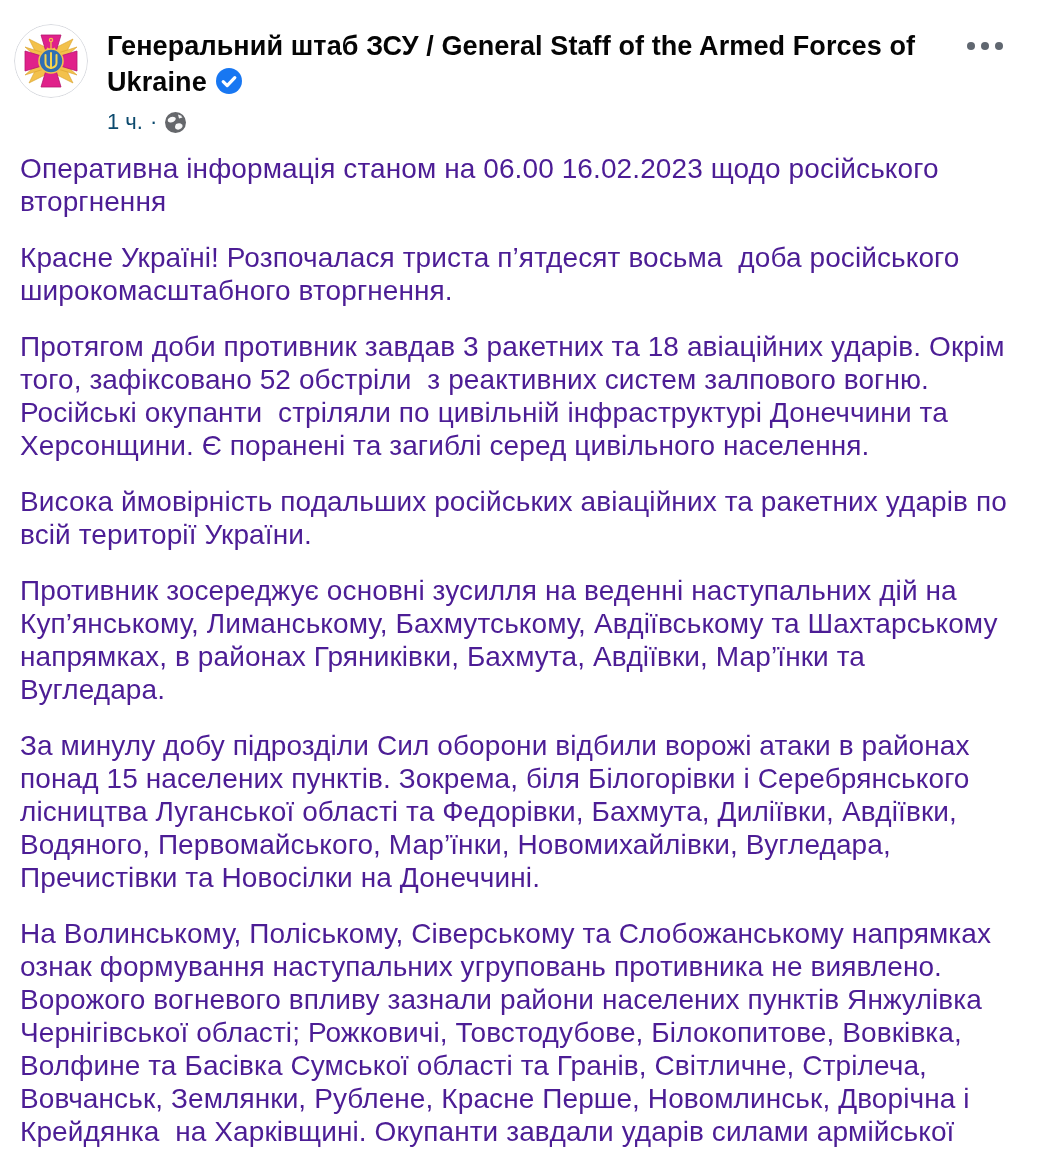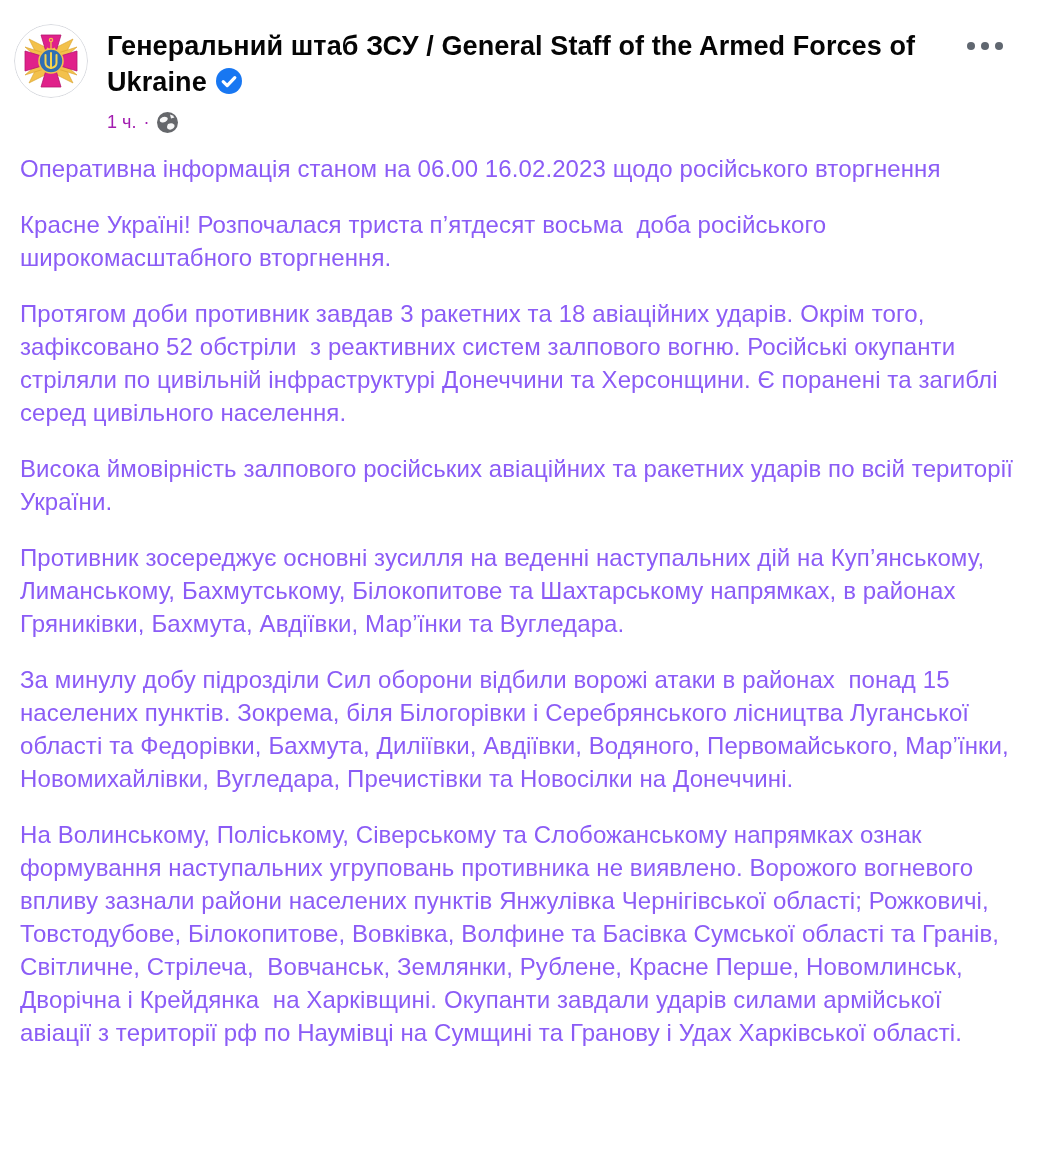--- a/index.html
+++ b/index.html
@@ -52,22 +52,22 @@
     display: inline-block;
     width: 26px;
     height: 26px;
     margin-left: 9px;
     vertical-align: -3px;
   }
   .meta-row {
     margin-top: 9px;
     display: flex;
     align-items: center;
-    color: #a21caf;
-    font-size: 18px;
+    color: #0c4a6e;
+    font-size: 22px;
     line-height: 26px;
   }
   .meta-timestamp { cursor: pointer; }
   .meta-sep { margin: 0 7px; }
   .globe-icon { display: inline-block; width: 23px; height: 23px; }
   .more-button {
     position: absolute;
     top: 28px;
     right: 26px;
     width: 52px;
@@ -83,23 +83,23 @@
     width: 8px;
     height: 8px;
     border-radius: 50%;
     background: #606770;
   }
   
   .post-text {
     padding: 17px 20px 10px 20px;
   }
   .post-paragraph {
-    font-size: 24px;
+    font-size: 28px;
     line-height: 33px;
-    color: #8b5cf6;
+    color: #4c1d95;
     letter-spacing: 0.1px;
     white-space: pre-wrap;
     margin-bottom: 23px;
   }
   .post-paragraph:last-child { margin-bottom: 0; }
 </style>
 </head>
 <body>
 
 <div class="post">
@@ -168,19 +168,19 @@
       <span class="dot"></span>
       <span class="dot"></span>
       <span class="dot"></span>
     </div>
   </div>
 
   <div class="post-text">
       <p class="post-paragraph">Оперативна інформація станом на 06.00 16.02.2023 щодо російського вторгнення</p>
       <p class="post-paragraph">Красне Україні! Розпочалася триста п’ятдесят восьма  доба російського широкомасштабного вторгнення.</p>
       <p class="post-paragraph">Протягом доби противник завдав 3 ракетних та 18 авіаційних ударів. Окрім того, зафіксовано 52 обстріли  з реактивних систем залпового вогню. Російські окупанти  стріляли по цивільній інфраструктурі Донеччини та Херсонщини. Є поранені та загиблі серед цивільного населення.</p>
-      <p class="post-paragraph">Висока ймовірність залпового російських авіаційних та ракетних ударів по всій території України.</p>
-      <p class="post-paragraph">Противник зосереджує основні зусилля на веденні наступальних дій на Куп’янському, Лиманському, Бахмутському, Білокопитове та Шахтарському напрямках, в районах Гряниківки, Бахмута, Авдіївки, Мар’їнки та Вугледара.</p>
+      <p class="post-paragraph">Висока ймовірність подальших російських авіаційних та ракетних ударів по всій території України.</p>
+      <p class="post-paragraph">Противник зосереджує основні зусилля на веденні наступальних дій на Куп’янському, Лиманському, Бахмутському, Авдіївському та Шахтарському напрямках, в районах Гряниківки, Бахмута, Авдіївки, Мар’їнки та Вугледара.</p>
       <p class="post-paragraph">За минулу добу підрозділи Сил оборони відбили ворожі атаки в районах  понад 15 населених пунктів. Зокрема, біля Білогорівки і Серебрянського лісництва Луганської області та Федорівки, Бахмута, Диліївки, Авдіївки, Водяного, Первомайського, Мар’їнки, Новомихайлівки, Вугледара, Пречистівки та Новосілки на Донеччині.</p>
       <p class="post-paragraph">На Волинському, Поліському, Сіверському та Слобожанському напрямках ознак формування наступальних угруповань противника не виявлено. Ворожого вогневого впливу зазнали райони населених пунктів Янжулівка Чернігівської області; Рожковичі, Товстодубове, Білокопитове, Вовківка, Волфине та Басівка Сумської області та Гранів, Світличне, Стрілеча,  Вовчанськ, Землянки, Рублене, Красне Перше, Новомлинськ, Дворічна і Крейдянка  на Харківщині. Окупанти завдали ударів силами армійської авіації з території рф по Наумівці на Сумщині та Гранову і Удах Харківської області.</p>
     </div>
 
 </div>
 
 </body></html>

